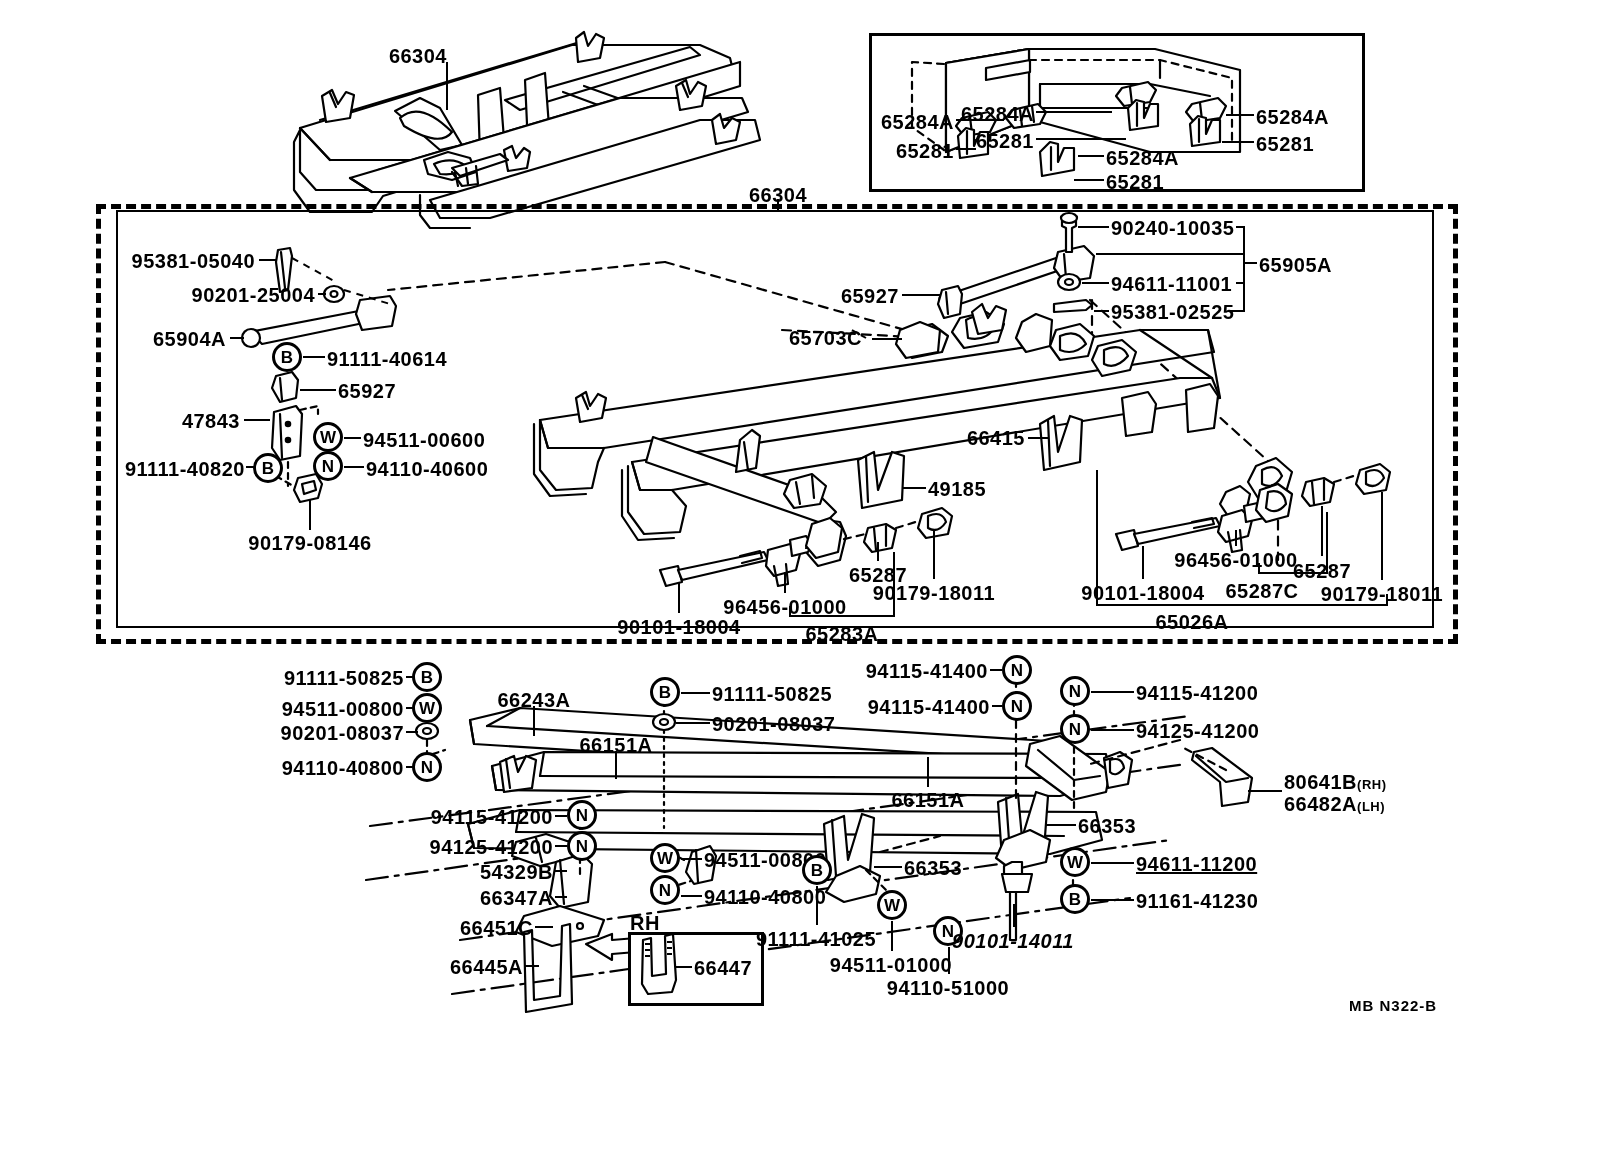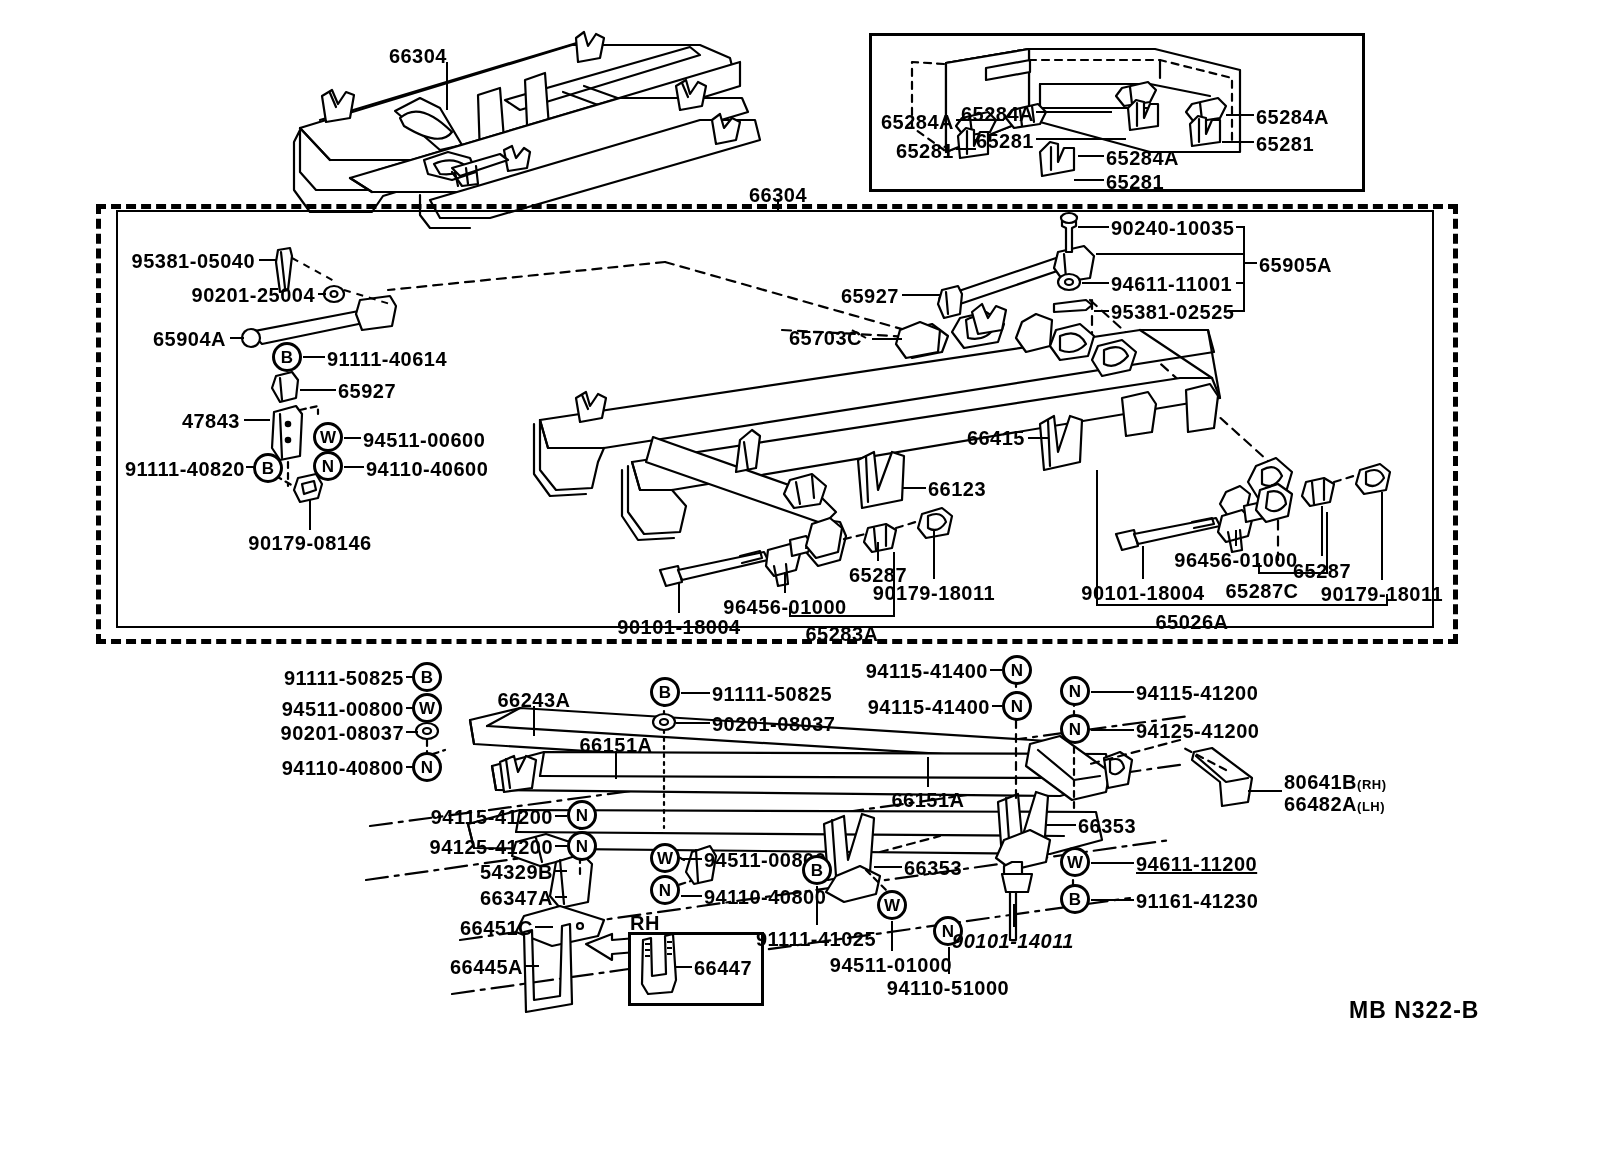--- a/index.html
+++ b/index.html
@@ -4,21 +4,21 @@
 <style>
   html,body{margin:0;padding:0;background:#ffffff;}
   body{width:1608px;height:1152px;position:relative;overflow:hidden;
        font-family:"Liberation Sans","DejaVu Sans",sans-serif;color:#000;}
   #stage{position:absolute;left:0;top:0;width:1608px;height:1152px;}
   .lbl{position:absolute;font-size:20px;font-weight:bold;letter-spacing:0.5px;
        white-space:nowrap;line-height:1;color:#000;}
   .lbl.r{transform:translateX(-100%);}
   .lbl.c{transform:translateX(-50%);}
   .sm{font-size:13px;font-weight:bold;}
-  .code{position:absolute;font-size:23px;font-weight:bold;letter-spacing:1px;}
+  .code{position:absolute;font-size:15px;font-weight:bold;letter-spacing:1px;}
   
   .ln{position:absolute;background:#000;height:2px;}
   .lnv{position:absolute;background:#000;width:2px;}
   
   .sym{position:absolute;width:30px;height:30px;border:3px solid #000;border-radius:50%;
        box-sizing:border-box;display:flex;align-items:center;justify-content:center;
        font-size:17px;font-weight:bold;background:#fff;line-height:1;}
   
   .inset{position:absolute;border:3px solid #000;background:#fff;}
   .dashbox{position:absolute;border:5px dashed #000;background:transparent;}
@@ -330,21 +330,21 @@
 
   <div class="lbl r" style="left:862px;top:328px;">65703C</div>
   <div class="ln" style="left:872px;top:338px;width:30px;"></div>
   <svg width="1608" height="1152">
     <path d="M866,338 L852,330" stroke="#000" stroke-width="2" fill="none" stroke-dasharray="6,5"></path>
   </svg>
 
   <div class="lbl r" style="left:1025px;top:428px;">66415</div>
   <div class="ln" style="left:1028px;top:437px;width:20px;"></div>
 
-  <div class="lbl" style="left:928px;top:479px;">66123</div>
+  <div class="lbl" style="left:928px;top:479px;">49185</div>
   <div class="ln" style="left:902px;top:487px;width:24px;"></div>
 
   <div class="lbl c" style="left:679px;top:617px;">90101-18004</div>
   <div class="lnv" style="left:678px;top:583px;height:30px;"></div>
 
   <div class="lbl c" style="left:785px;top:597px;">96456-01000</div>
   <div class="lnv" style="left:784px;top:572px;height:21px;"></div>
 
   <div class="lbl c" style="left:842px;top:624px;">65283A</div>
   <div class="ln" style="left:789px;top:615px;width:106px;"></div>

